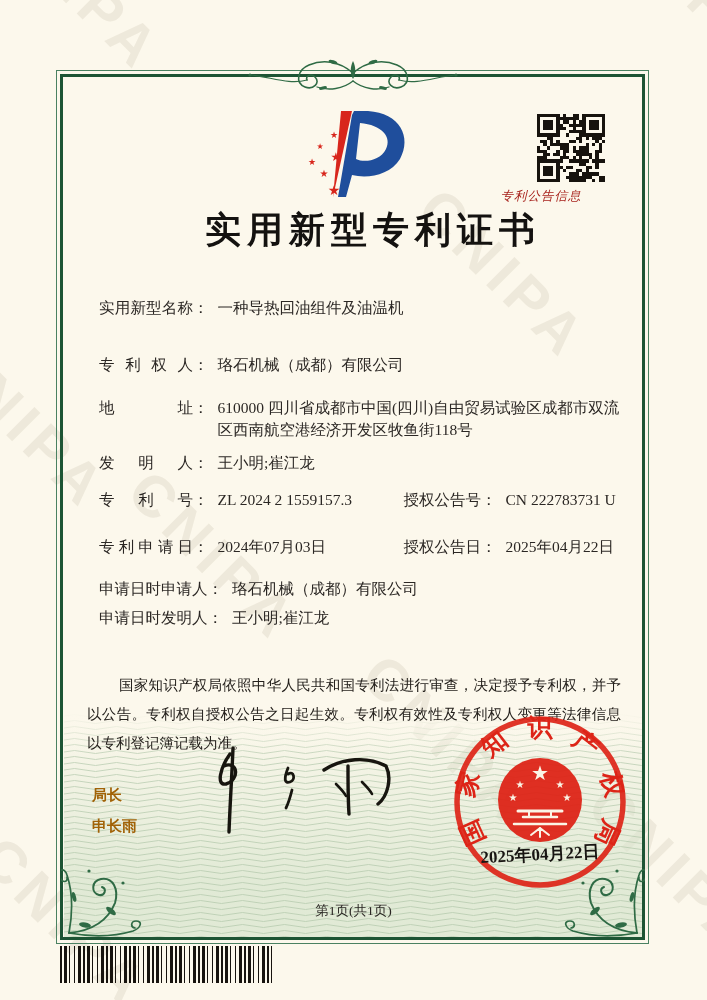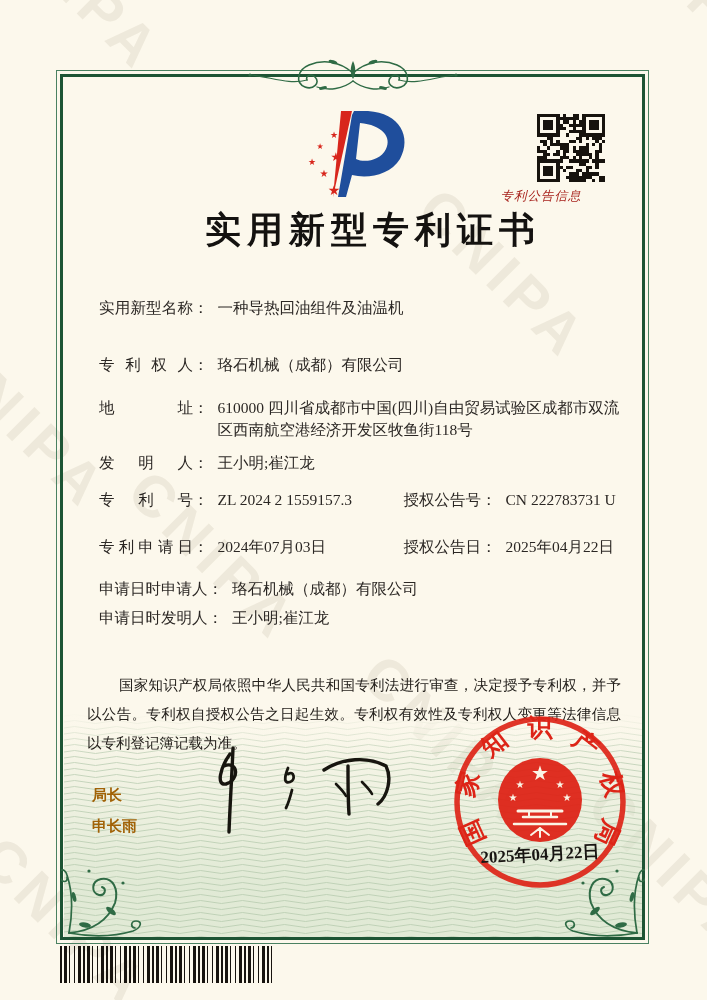--- a/index.html
+++ b/index.html
@@ -419,15 +419,16 @@
         <path d="M66,97 H110" stroke-width="3"></path>
         <path d="M71,103 H105" stroke-width="2.5"></path>
         <path d="M62,110 H114" stroke-width="2.5"></path>
         <path d="M77,97 v6 M99,97 v6" stroke-width="2"></path>
         <path d="M88,114 l-9,7 M88,114 v9 M88,114 l9,7" stroke-width="2"></path>
       </g>
     </g>
   </svg>
   <div class="seal-date">2025年04月22日</div>
 
+  <div class="footer">第1页(共1页)</div>
   <div class="barcode"></div>
 
 </div>
 
 </body></html>

